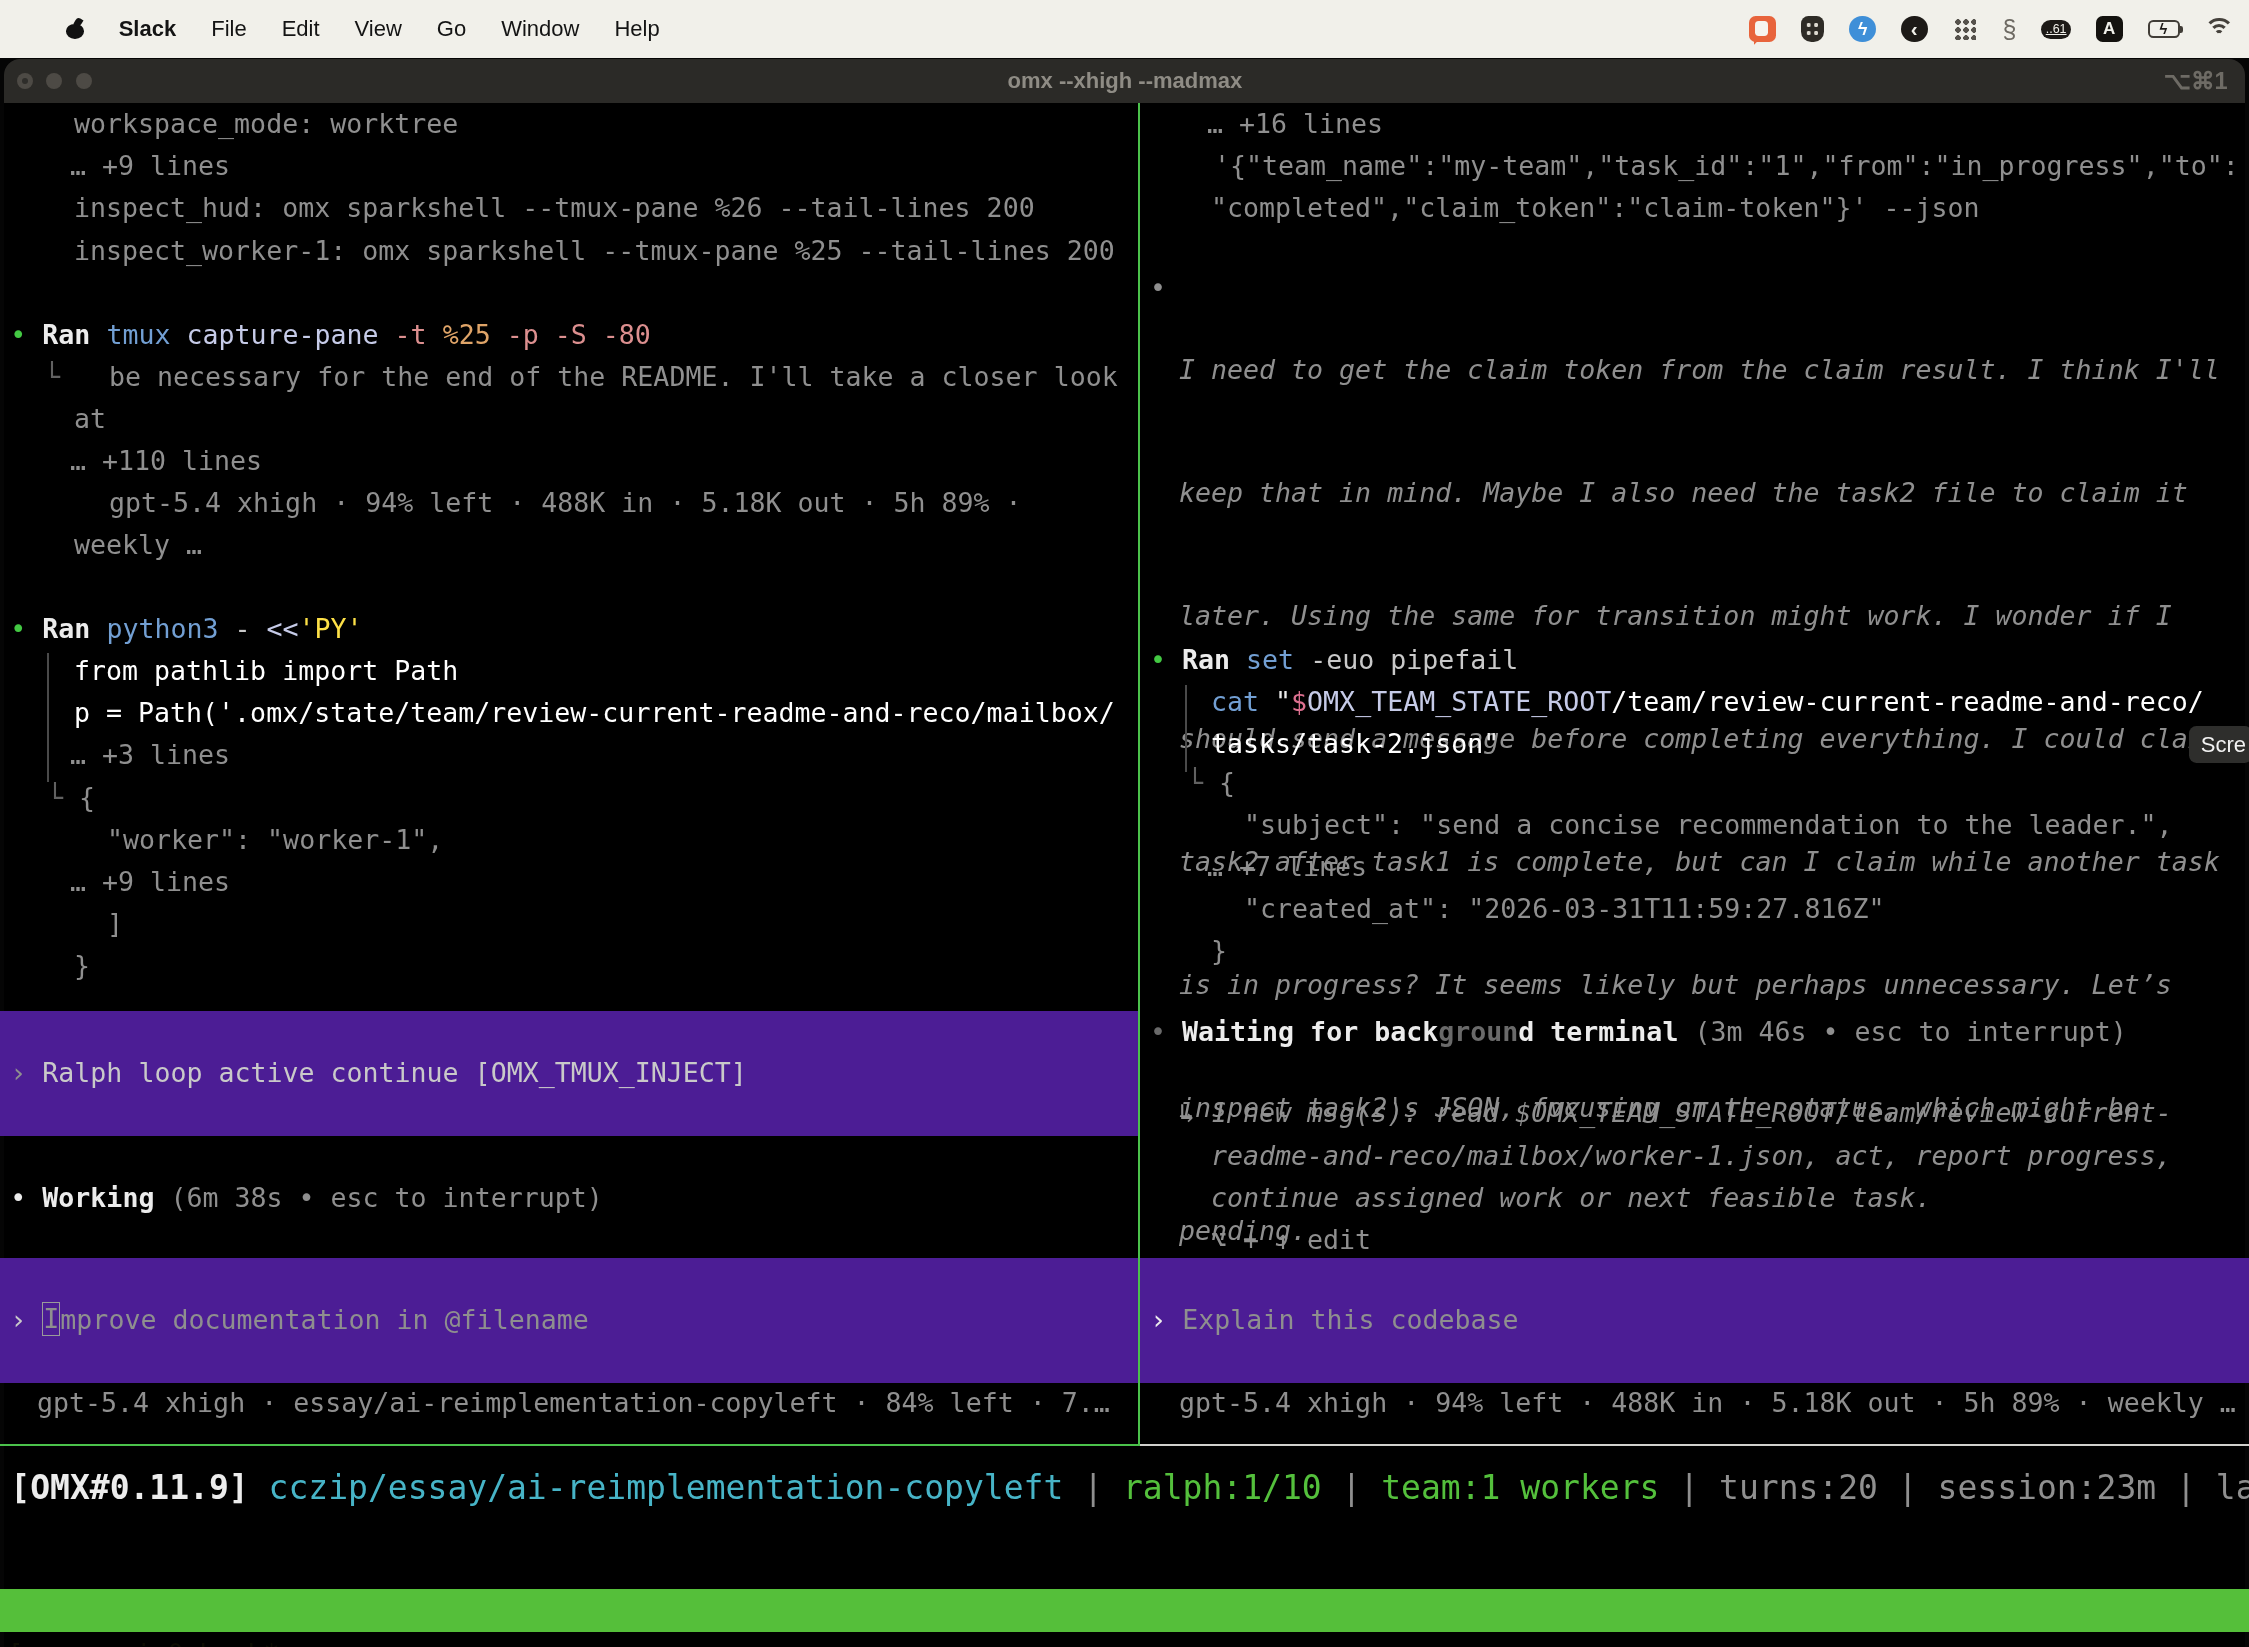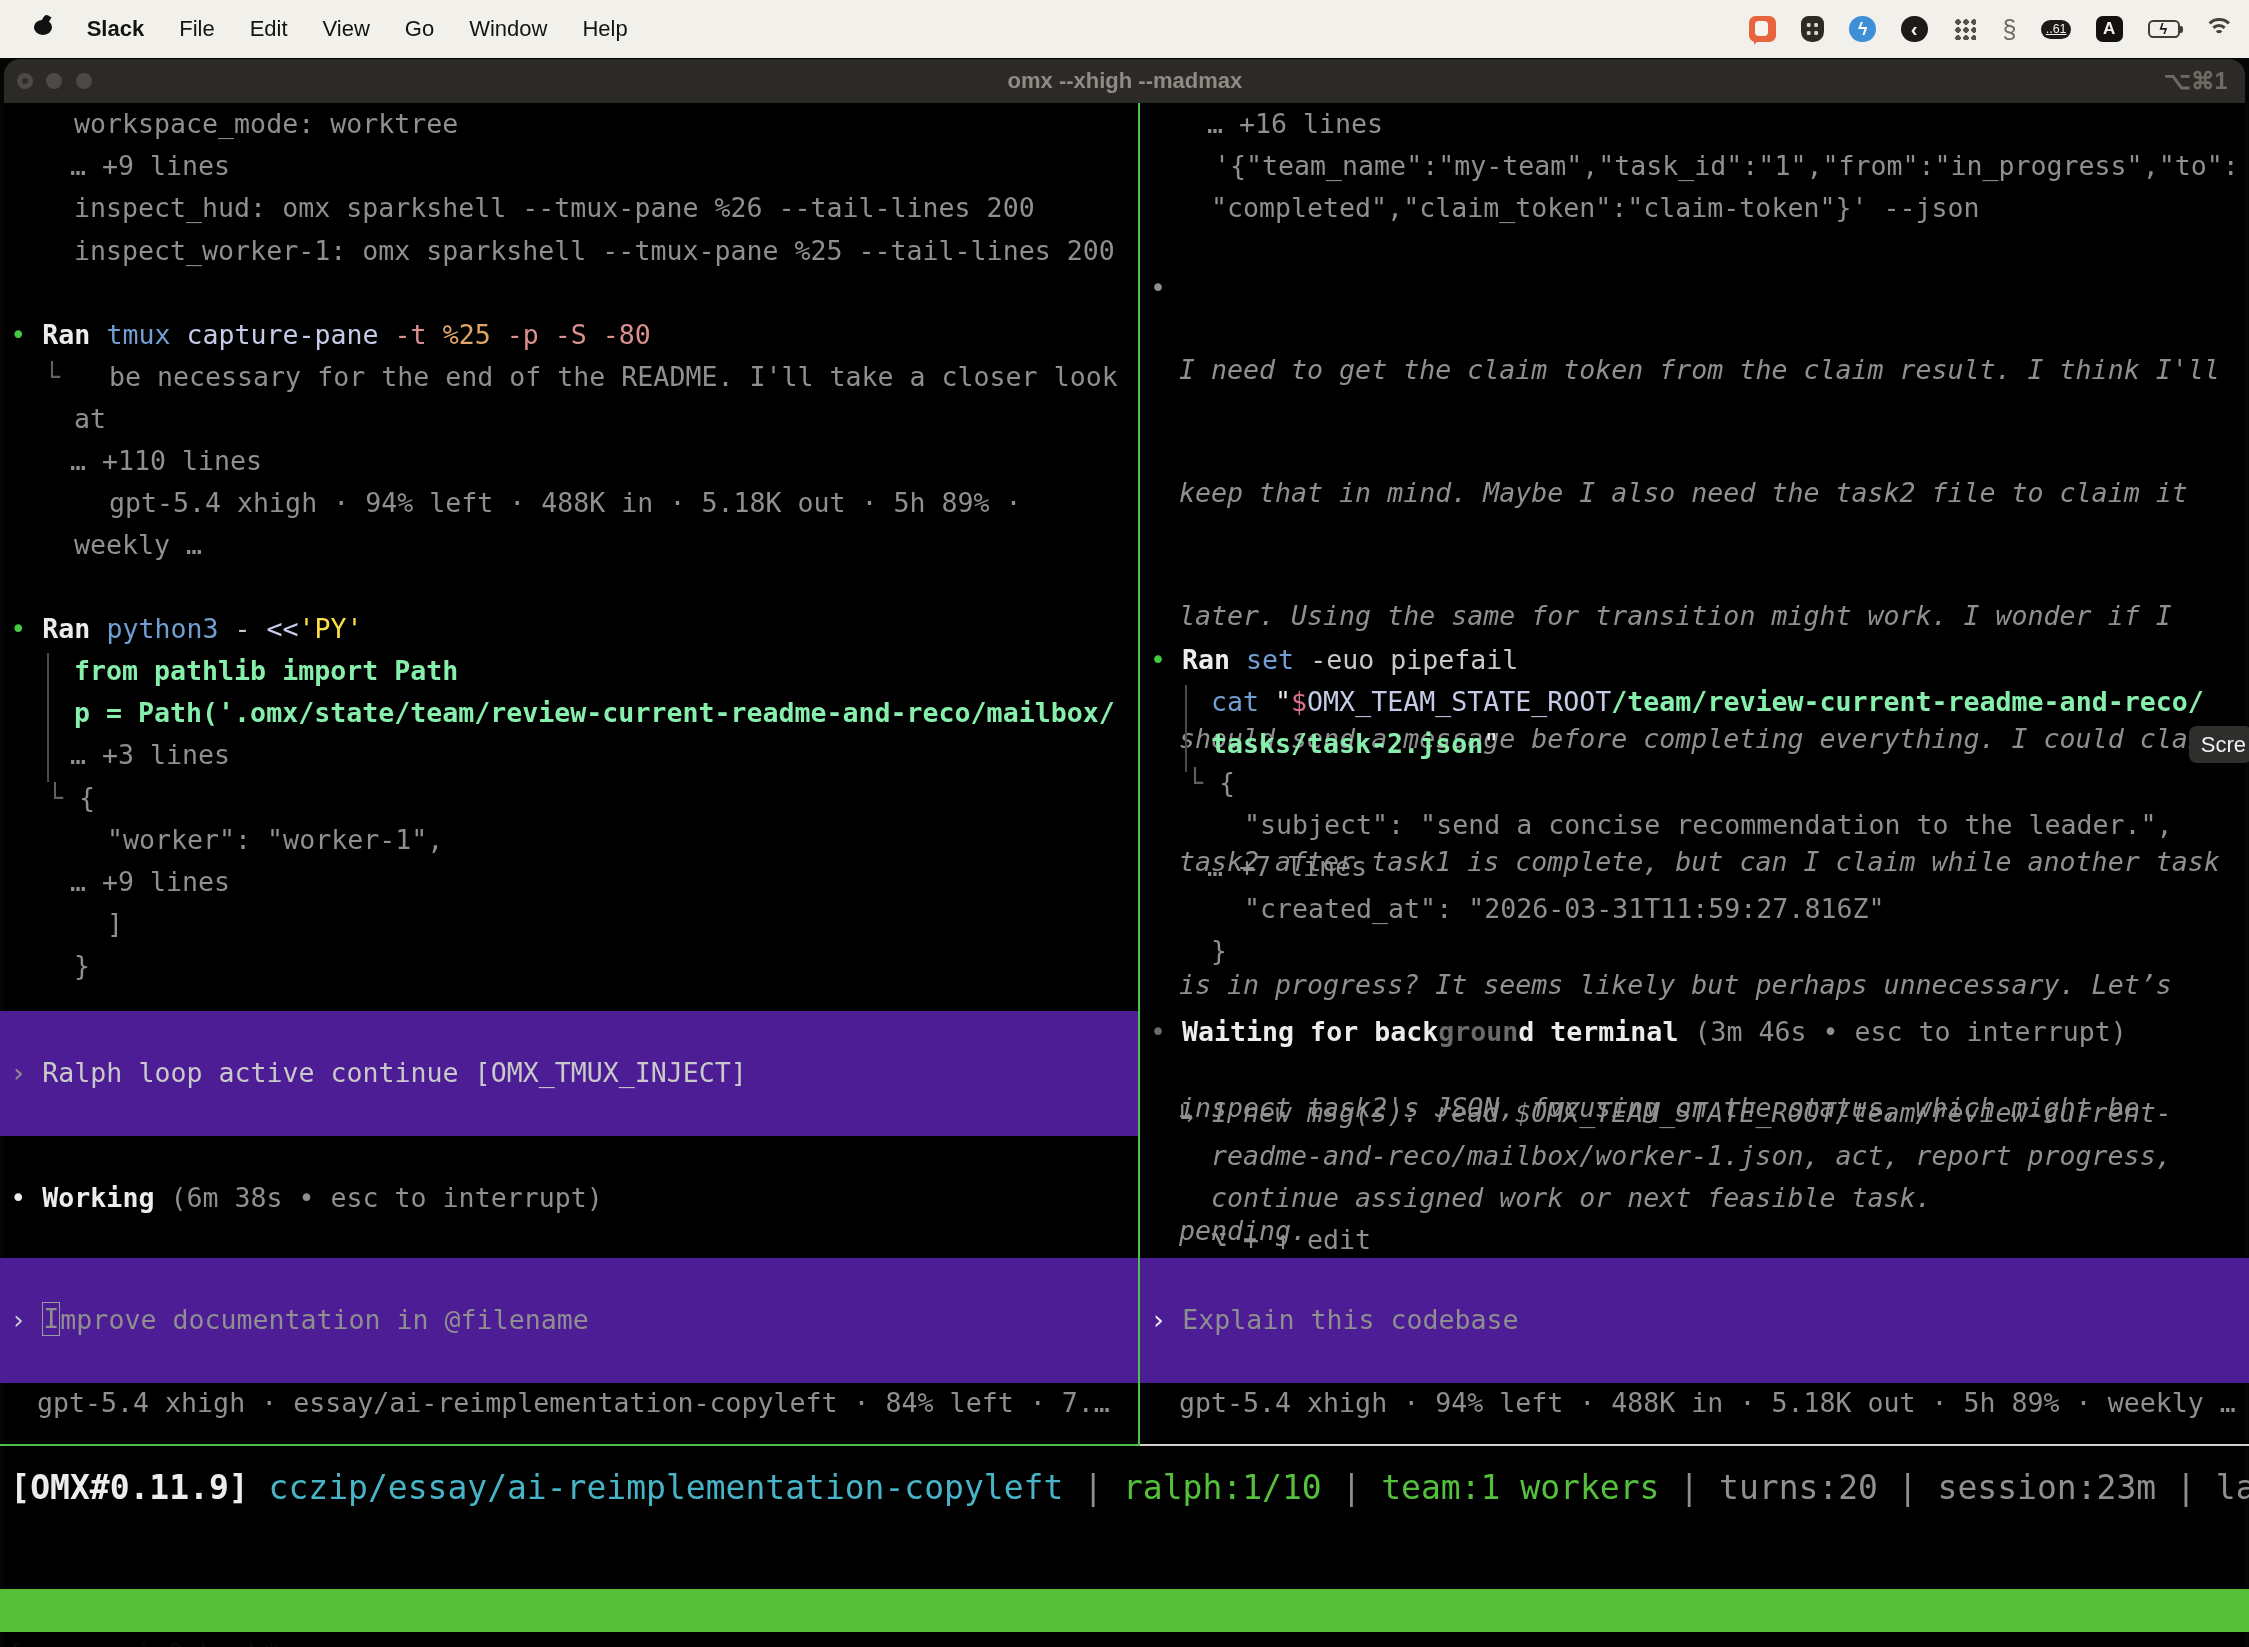--- a/index.html
+++ b/index.html
@@ -3,21 +3,21 @@
 <meta charset="utf-8">
 <style>
   * { margin:0; padding:0; box-sizing:border-box; }
   html,body { background:#000; }
   .screen { position:relative; width:2250px; height:1648px; background:#050505; overflow:hidden;
             font-family:"DejaVu Sans Mono", monospace; }
   
   .menubar { position:absolute; left:0; top:0; width:2250px; height:58px; background:#f1f0ea;
              display:flex; align-items:center; font-family:"Liberation Sans", sans-serif;
              font-size:22px; color:#141414; }
-  .menubar .left { display:flex; align-items:flex-start; gap:35px; padding-left:34px; }
+  .menubar .left { display:flex; align-items:center; gap:35px; padding-left:34px;margin-left:32px; }
   .menubar .appname { font-weight:bold; }
   .menubar .right { margin-left:auto; display:flex; align-items:center; gap:25px; padding-right:16px; }
   .apple { width:17.7px; height:19px; position:relative; }
   .apple .body { position:absolute; left:0; top:4.4px; width:17.7px; height:14.8px; background:#111;
                  border-radius:48% 48% 50% 50%; }
   .apple .leaf { position:absolute; right:2.2px; top:-1.5px; width:6.6px; height:8px; background:#111;
                  border-radius:50% 0; transform:rotate(30deg); }
   .mi { height:22px; display:flex; align-items:center; justify-content:center; }
   .icon-slack { width:26.6px; height:26.6px; background:#e8643c; border-radius:6.6px; position:relative; }
   .icon-slack::before { content:""; position:absolute; left:5.9px; top:5.2px; width:13.3px; height:14.8px;
@@ -62,21 +62,21 @@
   .wshort { position:absolute; right:17.7px; top:0; height:44px; line-height:44px; color:#6e6b65;
             font-family:"Liberation Sans", sans-serif; font-weight:bold; font-size:23.6px; }
   
   .row { position:absolute; height:42px; line-height:42px; font-size:26.6px; white-space:pre; color:#8f8f8f; }
   .gray  { color:#8f8f8f; }
   .dgray { color:#616161; }
   .white { color:#ececec; }
   .bold  { font-weight:bold; }
   .it    { font-style:italic; }
   .grn   { color:#43c943; }
-  .code  { color:#86efac;font-weight:bold; }
+  .code  { color:#ffffff; }
   .blue  { color:#729fd3; }
   .lav   { color:#c6cbe8; }
   .purp  { color:#fde047; }
   .sal   { color:#dc8f8f; }
   .orng  { color:#dfa468; }
   .pinkd { color:#dd7090; }
   .ltgray{ color:#c9c9c9; }
   .dim   { color:#6a6a6a; }
   .band { position:absolute; background:#4c1d95; }
   .vline { position:absolute; width:1.5px; background:#4a4a4a; }

